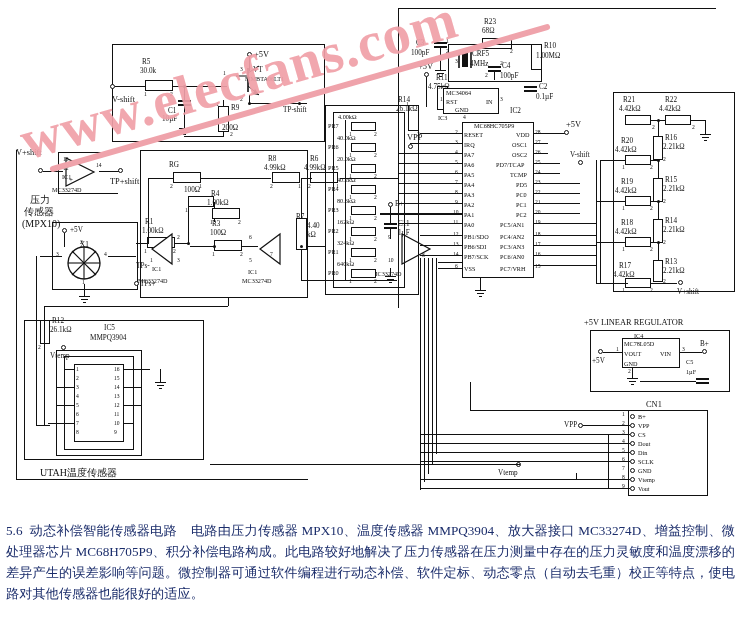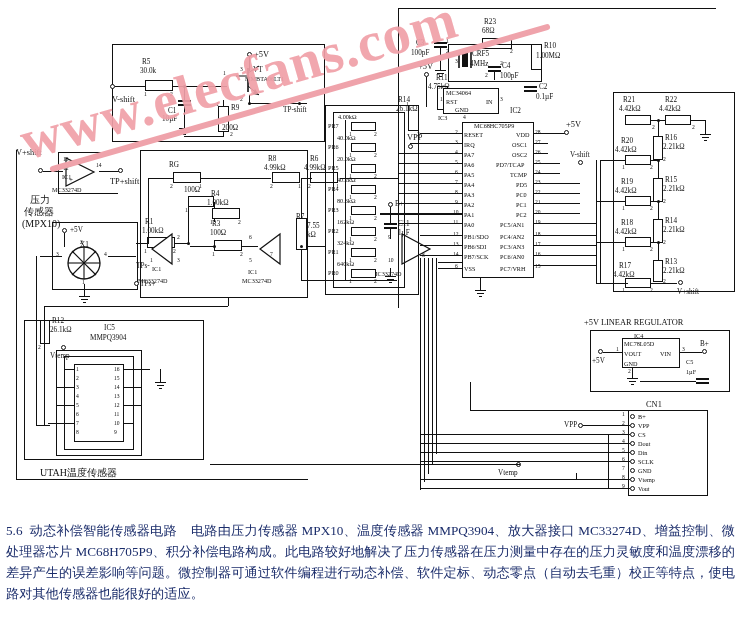--- a/index.html
+++ b/index.html
@@ -240,21 +240,21 @@
 
     <div class="res" style="left:310px;top:172px;width:28px;height:11px;"></div>
     <div class="lbl" style="left:310px;top:155px;">R6</div>
     <div class="lbl" style="left:304px;top:164px;">4.99kΩ</div>
     <div class="pin" style="left:308px;top:183px;">2</div>
     <div class="pin" style="left:336px;top:183px;">1</div>
     <div class="hl" style="left:302px;top:178px;width:10px;"></div>
 
     <div class="res" style="left:296px;top:218px;width:11px;height:32px;"></div>
     <div class="lbl" style="left:296px;top:213px;">R7</div>
-    <div class="lbl" style="left:307px;top:222px;">7.55</div>
+    <div class="lbl" style="left:307px;top:222px;">4.40</div>
     <div class="lbl" style="left:307px;top:231px;">kΩ</div>
 
     <svg class="wm" style="left:396px;top:232px;width:42px;height:36px;" viewBox="0 0 42 36">
       <polygon points="6,2 6,32 34,17" fill="#fff" stroke="#111" stroke-width="1.2"></polygon>
     </svg>
     <div class="pin" style="left:388px;top:234px;">9</div>
     <div class="pin" style="left:388px;top:257px;">10</div>
     <div class="pin" style="left:422px;top:252px;">8</div>
     <div class="lbl s" style="left:372px;top:270px;">MC33274D</div>
 

